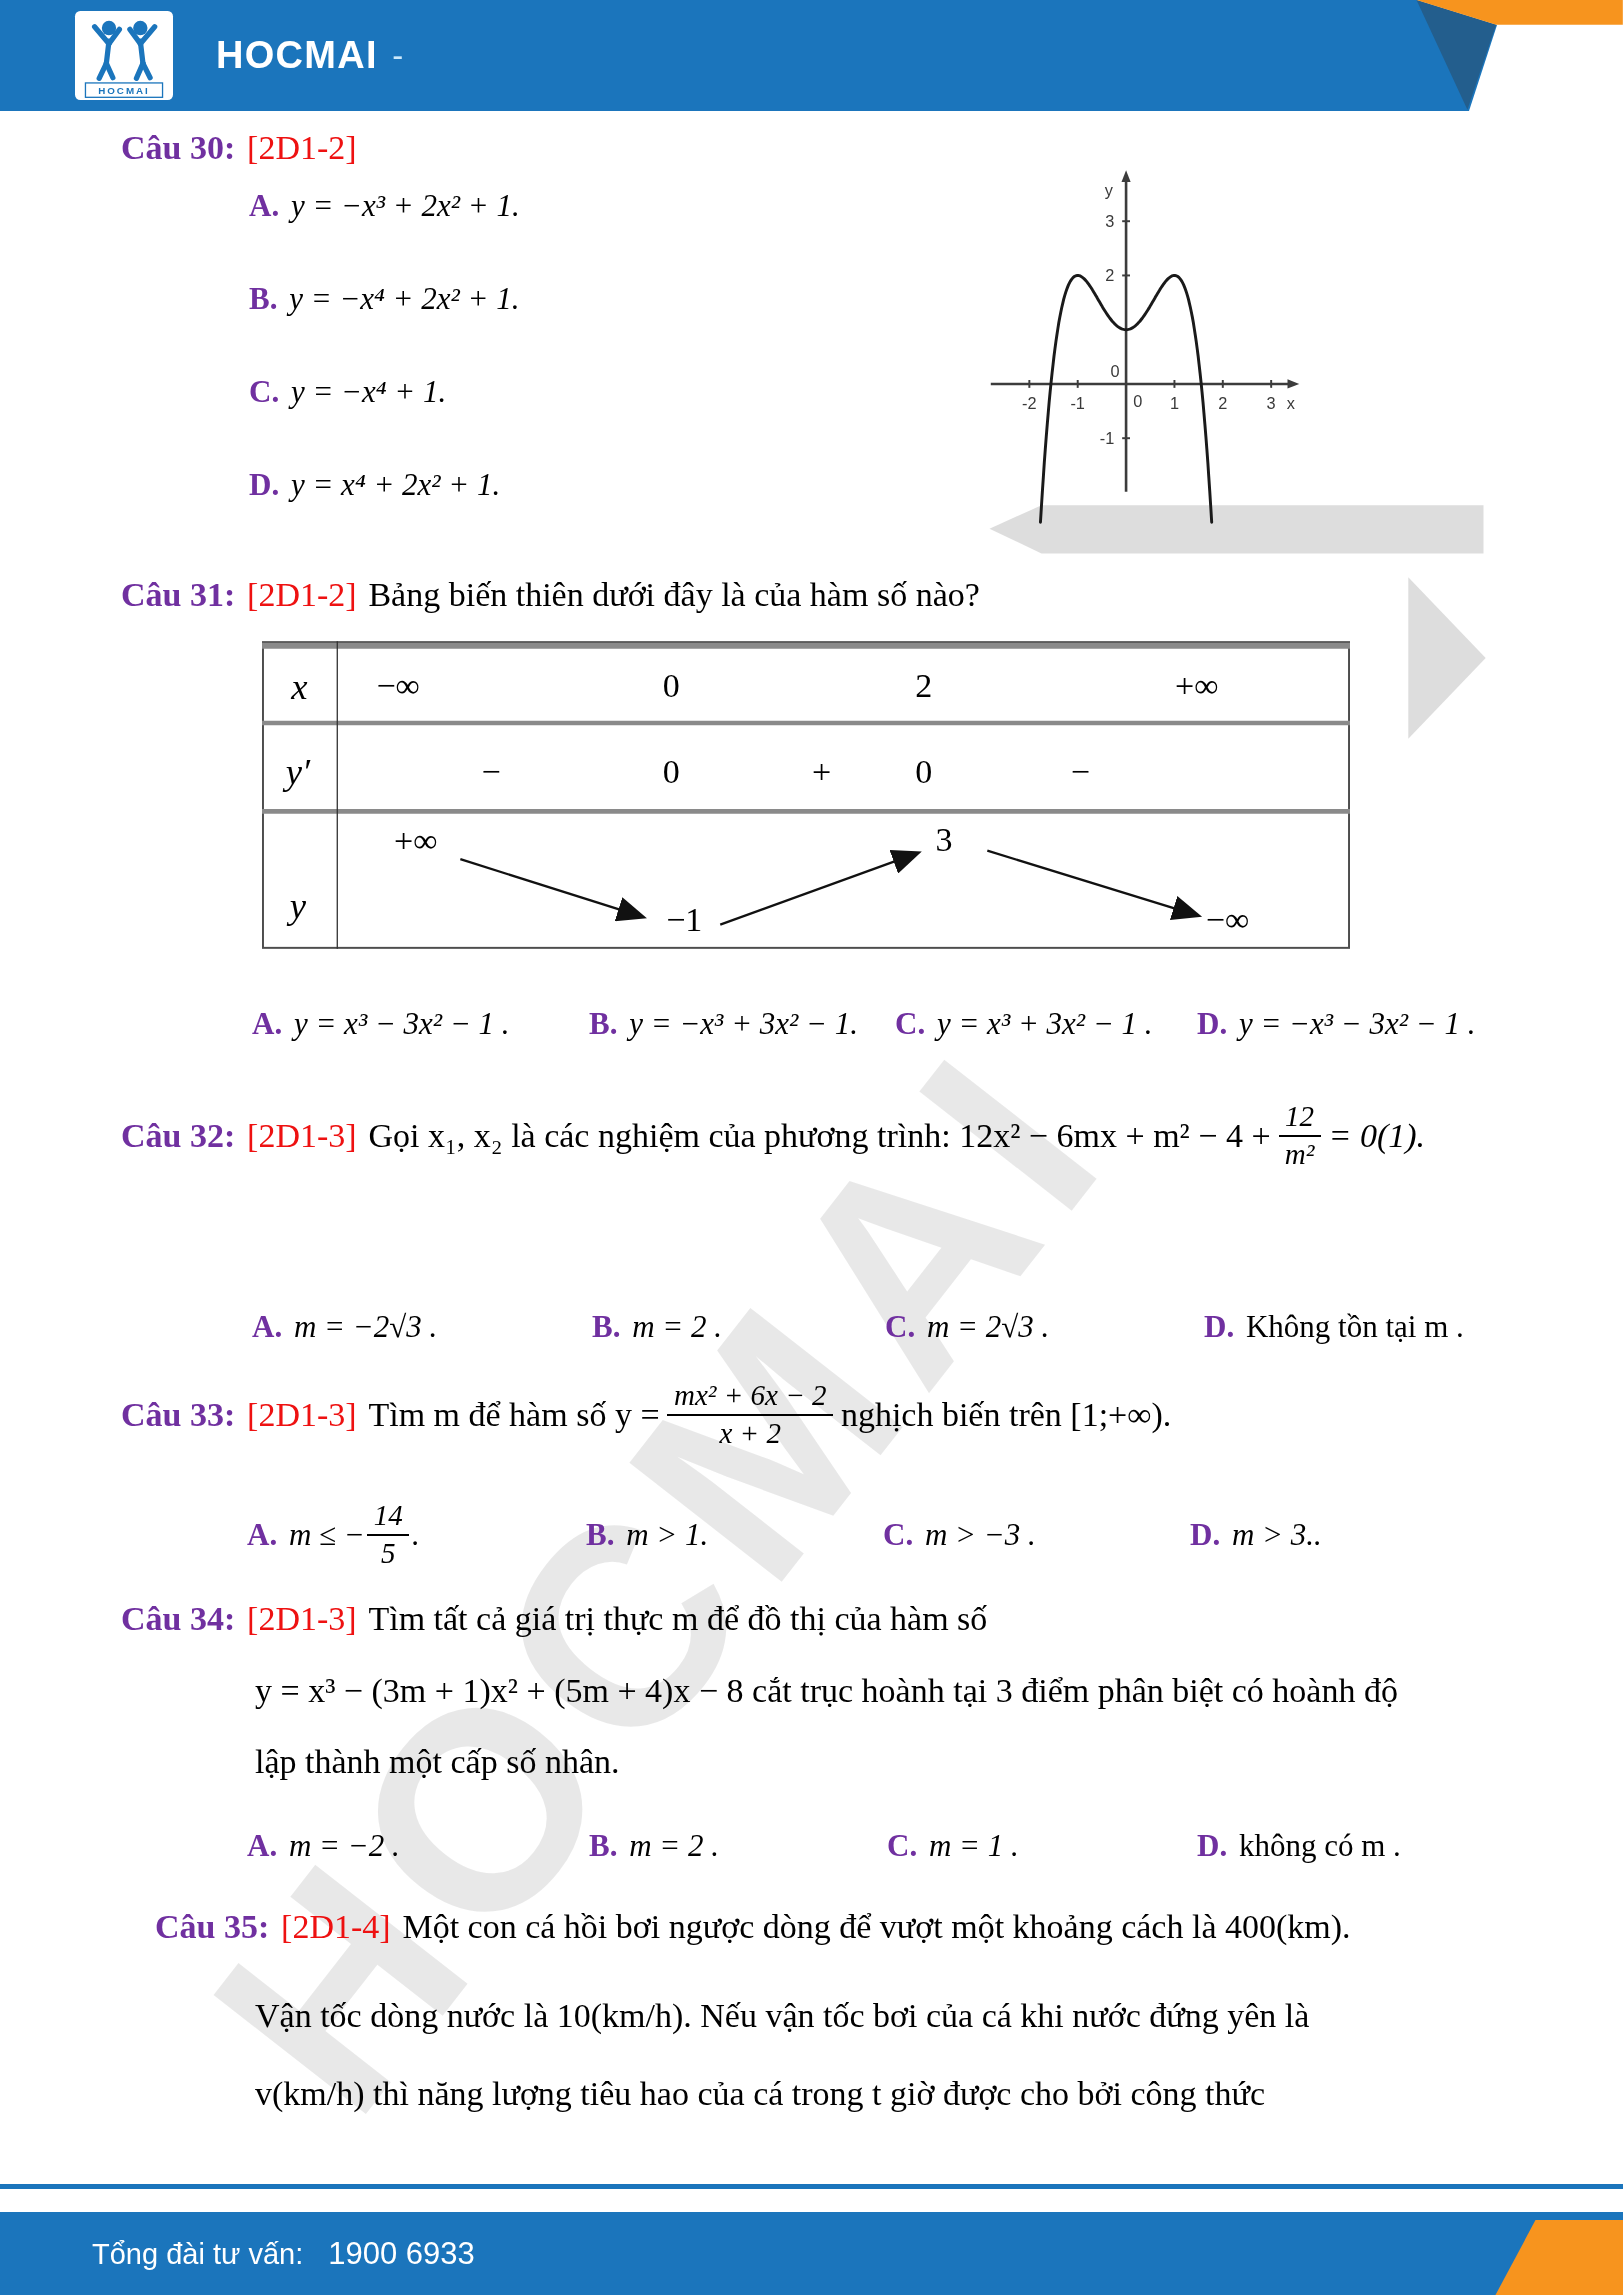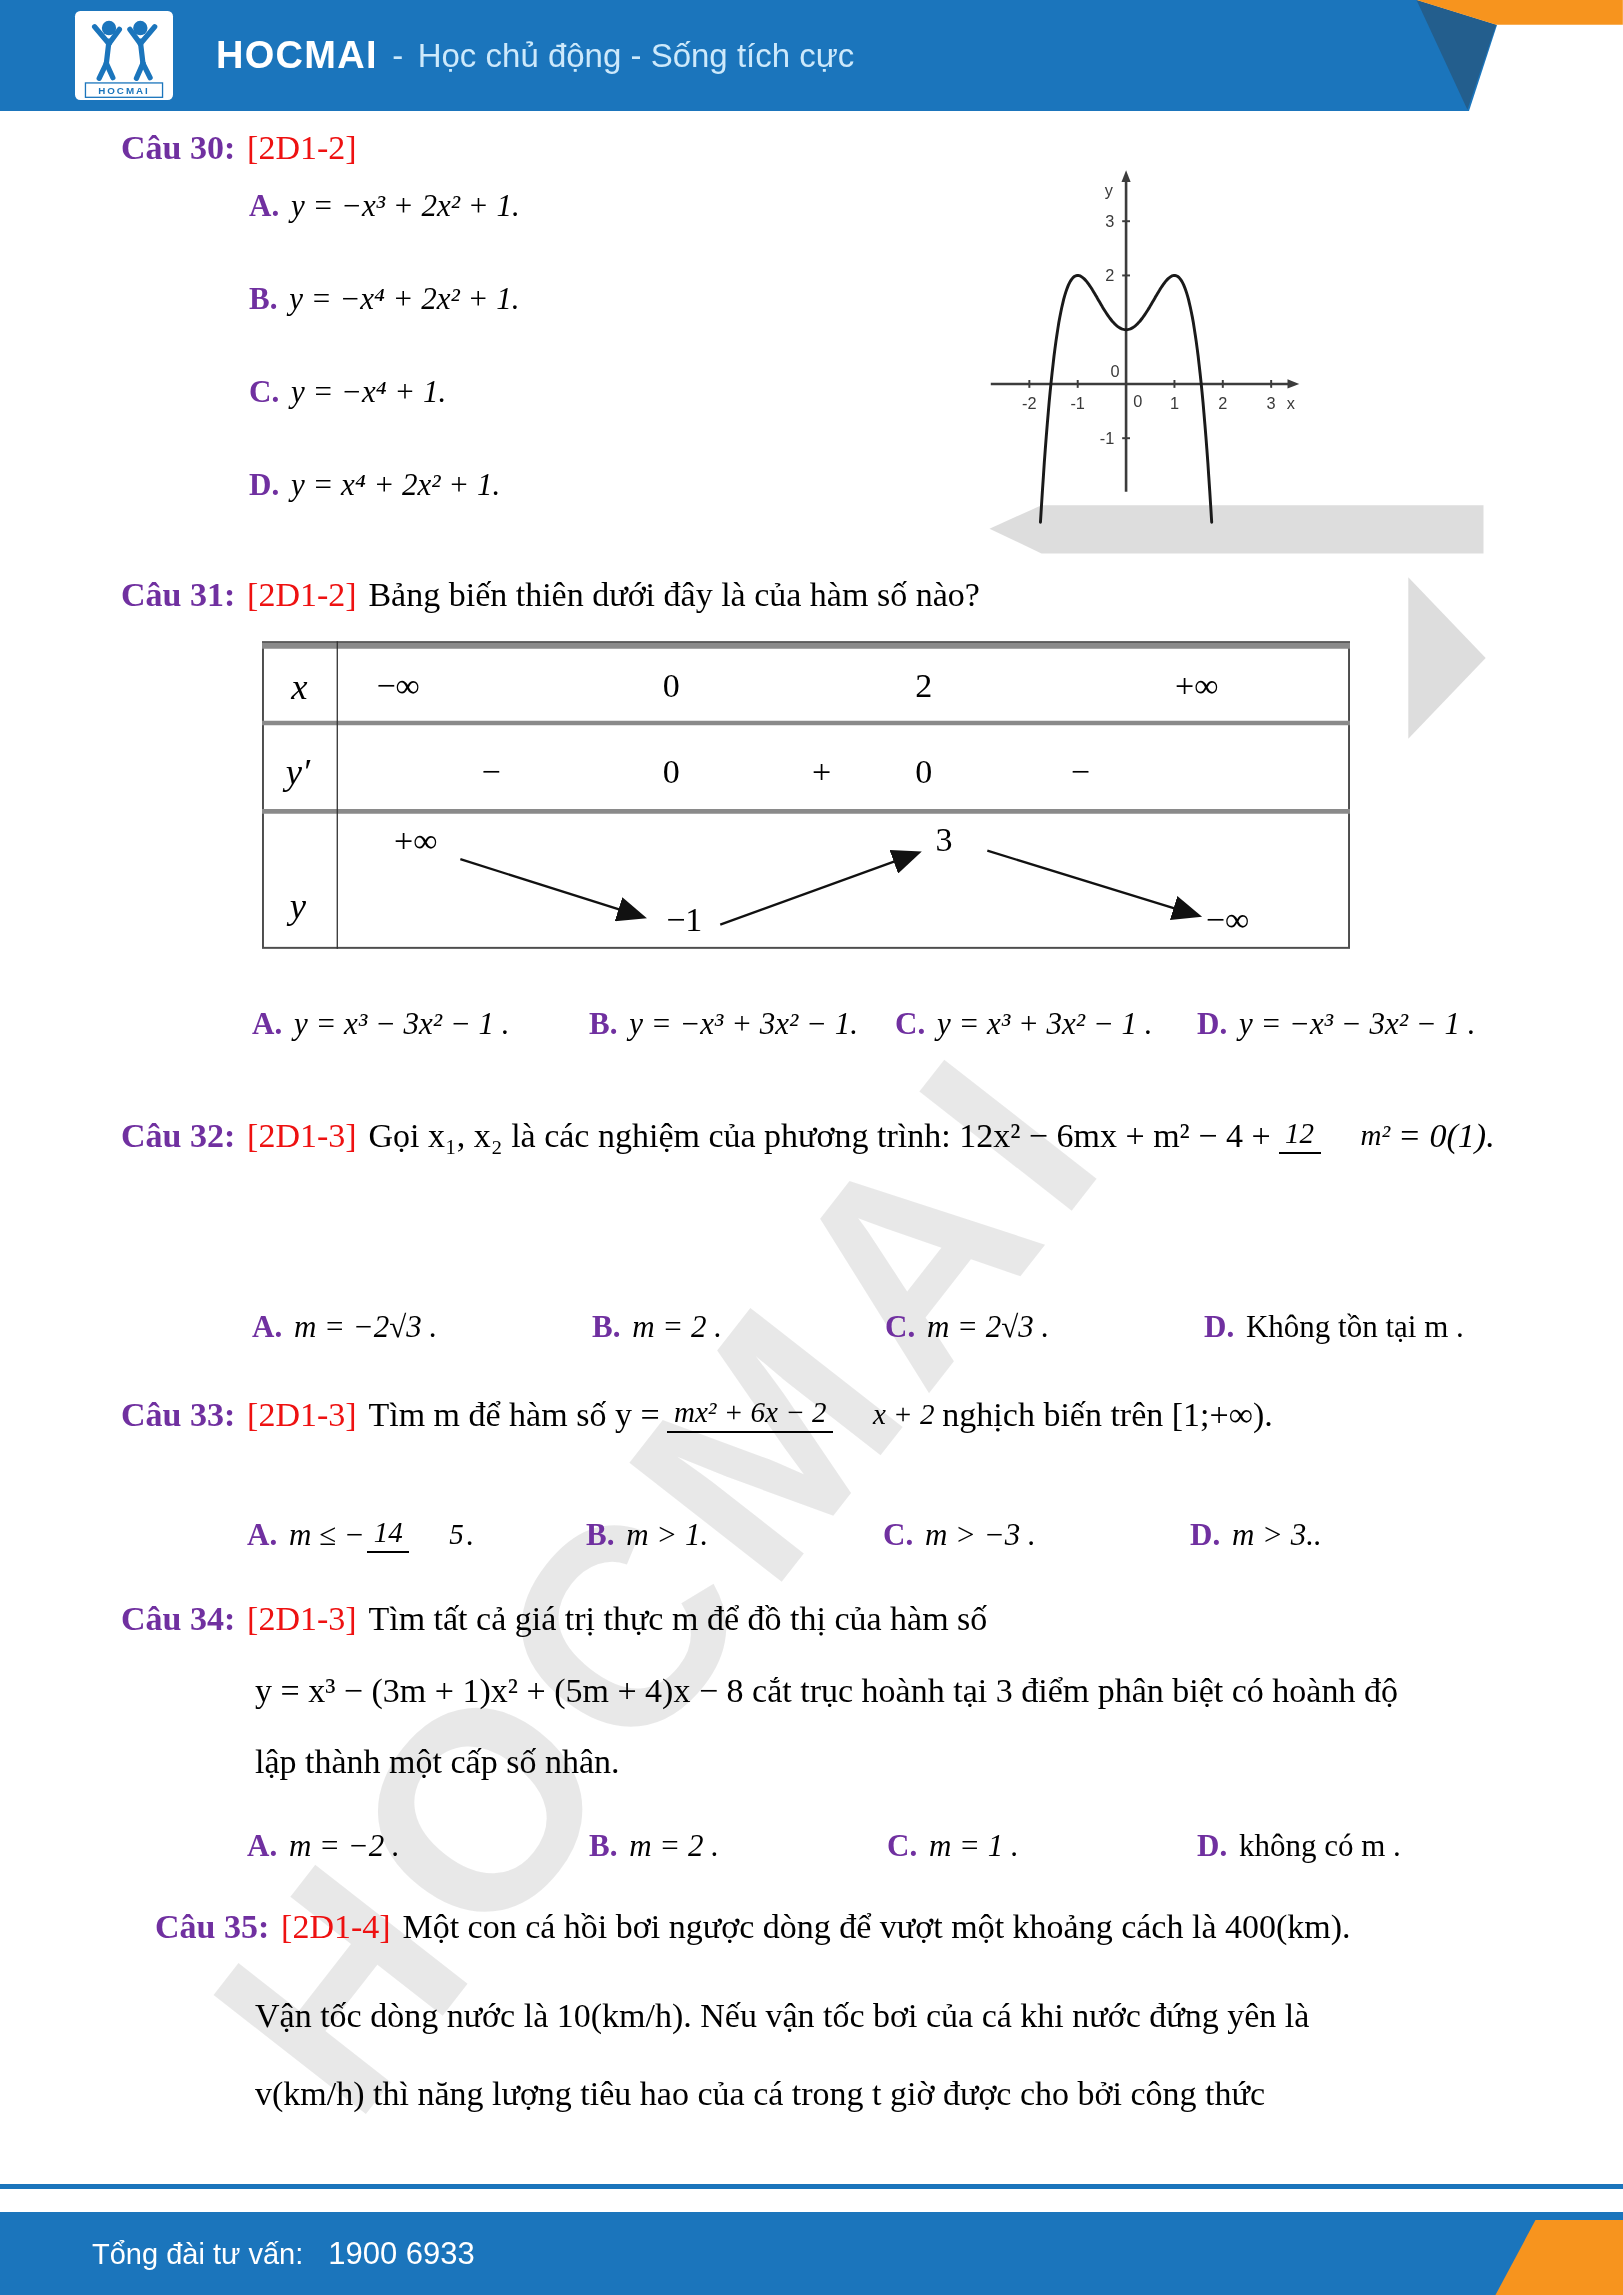--- a/index.html
+++ b/index.html
@@ -23,22 +23,22 @@
   .brand-sep{font-size:33px;color:#cde9fb;}
   .brand-tag{font-size:33px;color:#cde9fb;}
   
   .qhead{position:absolute;display:flex;align-items:center;white-space:nowrap;font-size:34px;z-index:1;}
   .qid{font-weight:bold;margin-right:11.8px;}
   .qtag{margin-right:11.8px;}
   .line{position:absolute;font-size:34px;white-space:nowrap;z-index:1;display:flex;align-items:center;}
   .opt{position:absolute;display:flex;align-items:center;white-space:nowrap;font-size:31px;z-index:1;}
   .optletter{font-weight:bold;margin-right:11.8px;font-size:31px;}
   .math{font-style:italic;}
-  .frac{display:inline-flex;flex-direction:row;align-items:center;font-size:29px;
-        font-style:italic;margin:0 7.9px;line-height:1.15;gap:40px;}
+  .frac{display:inline-flex;flex-direction:column;align-items:center;font-size:29px;
+        font-style:italic;margin:0 7.9px;line-height:1.15;}
   .frac .num{border-bottom:2.6px solid #000;padding:0 6.5px 1.3px;}
   .frac .den{padding-top:1.3px;}
   
   .graph-svg{position:absolute;left:974px;top:165px;z-index:1;}
   .vtable{position:absolute;left:262px;top:641px;z-index:1;}
   
   .rule{position:absolute;left:0;top:2184px;width:1623px;height:4.6px;z-index:2;}
   .footer-bar{position:absolute;left:0;top:2212px;width:1623px;height:84px;z-index:2;
               display:flex;align-items:center;}
   .footer-text{margin-left:92px;font-family:"Liberation Sans","DejaVu Sans",sans-serif;
@@ -80,21 +80,20 @@
       </g>
       <circle cx="52" cy="26" r="11" fill="#1b75bc"></circle>
       <circle cx="100" cy="26" r="11" fill="#1b75bc"></circle>
       <rect x="16" y="110" width="118" height="22" fill="none" stroke="#1b75bc" stroke-width="2"></rect>
       <text x="75" y="127" text-anchor="middle" font-family="Liberation Sans, sans-serif" font-size="15" font-weight="bold" letter-spacing="3" fill="#1b75bc">HOCMAI</text>
     </svg>
   </div>
   <div class="brand">
     <span class="brand-name">HOCMAI</span>
     <span class="brand-sep">-</span>
-    <span class="brand-tag">Học chủ động - Sống tích cực</span>
   </div>
 
   <div class="qhead" style="left:121px;top:124px;height:47px;">
     <span class="qid" style="color:#7030a0;">Câu 30:</span>
     <span class="qtag" style="color:#ee1111;">[2D1-2]</span>
   </div>
   <div class="opt" style="left:249px;top:182px;height:47px;">
     <span class="optletter" style="color:#7030a0;">A.</span>
     <span class="math">y = −x³ + 2x² + 1.</span>
   </div>

